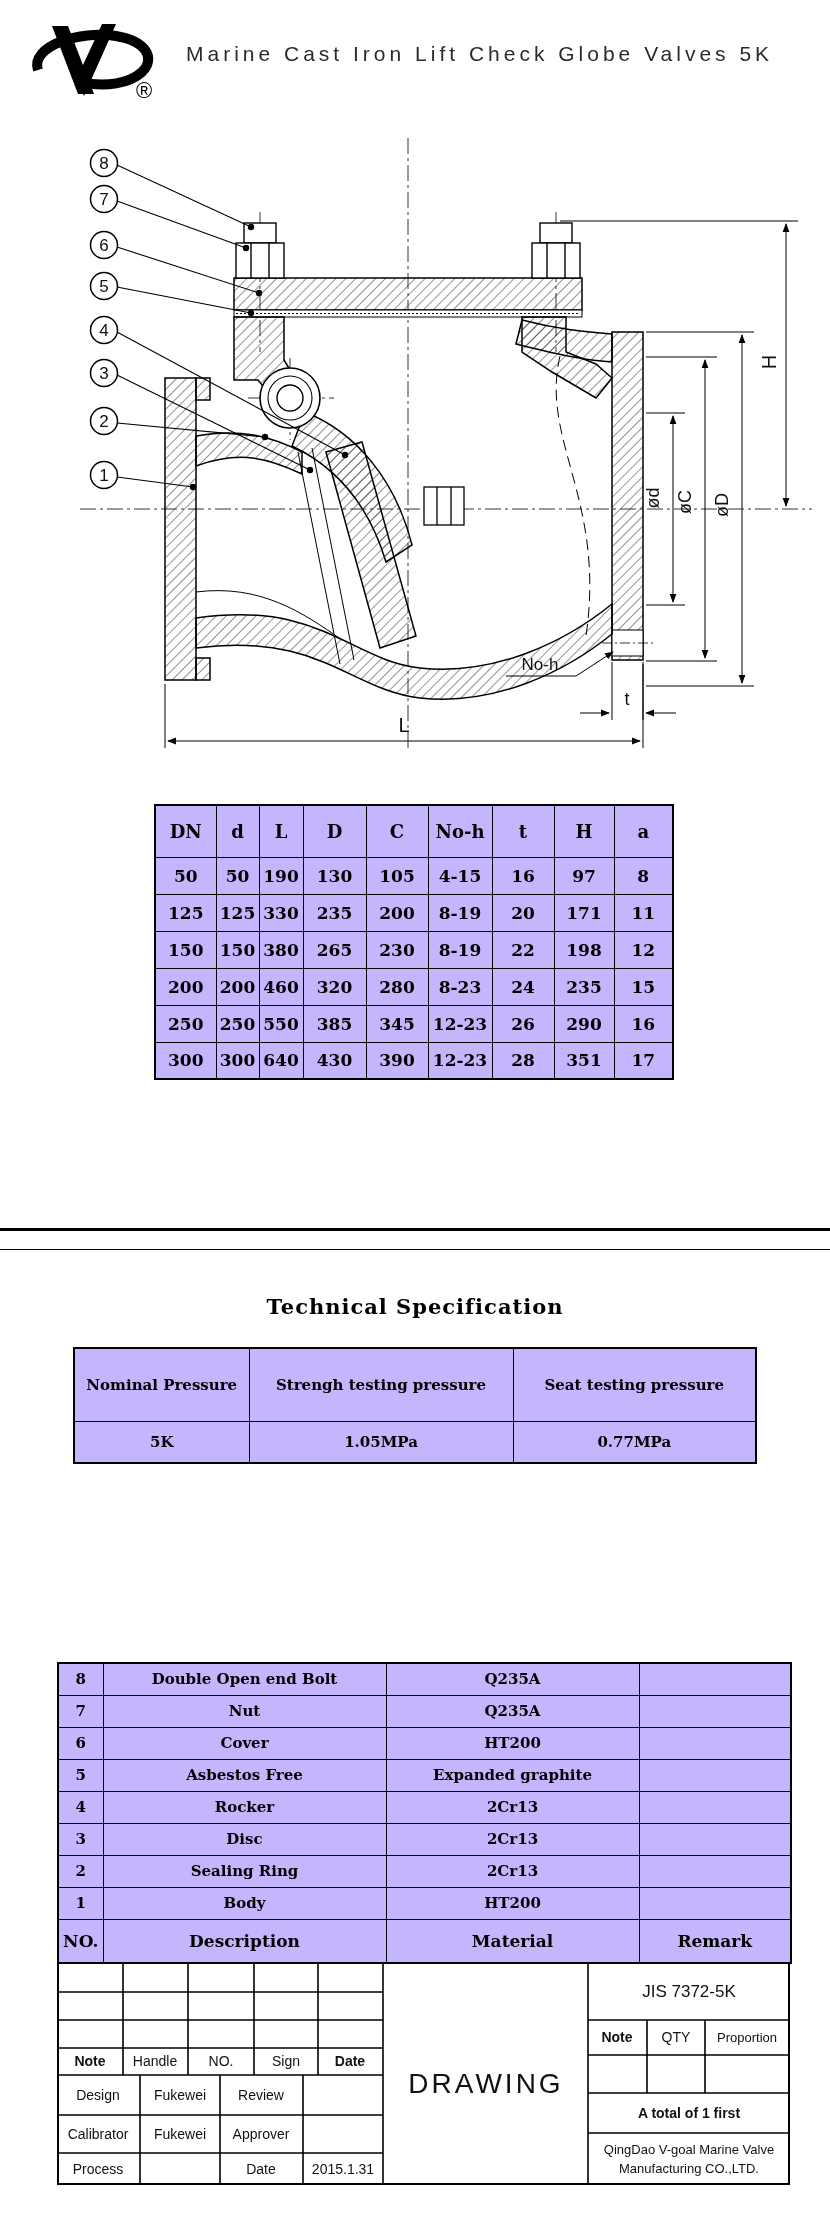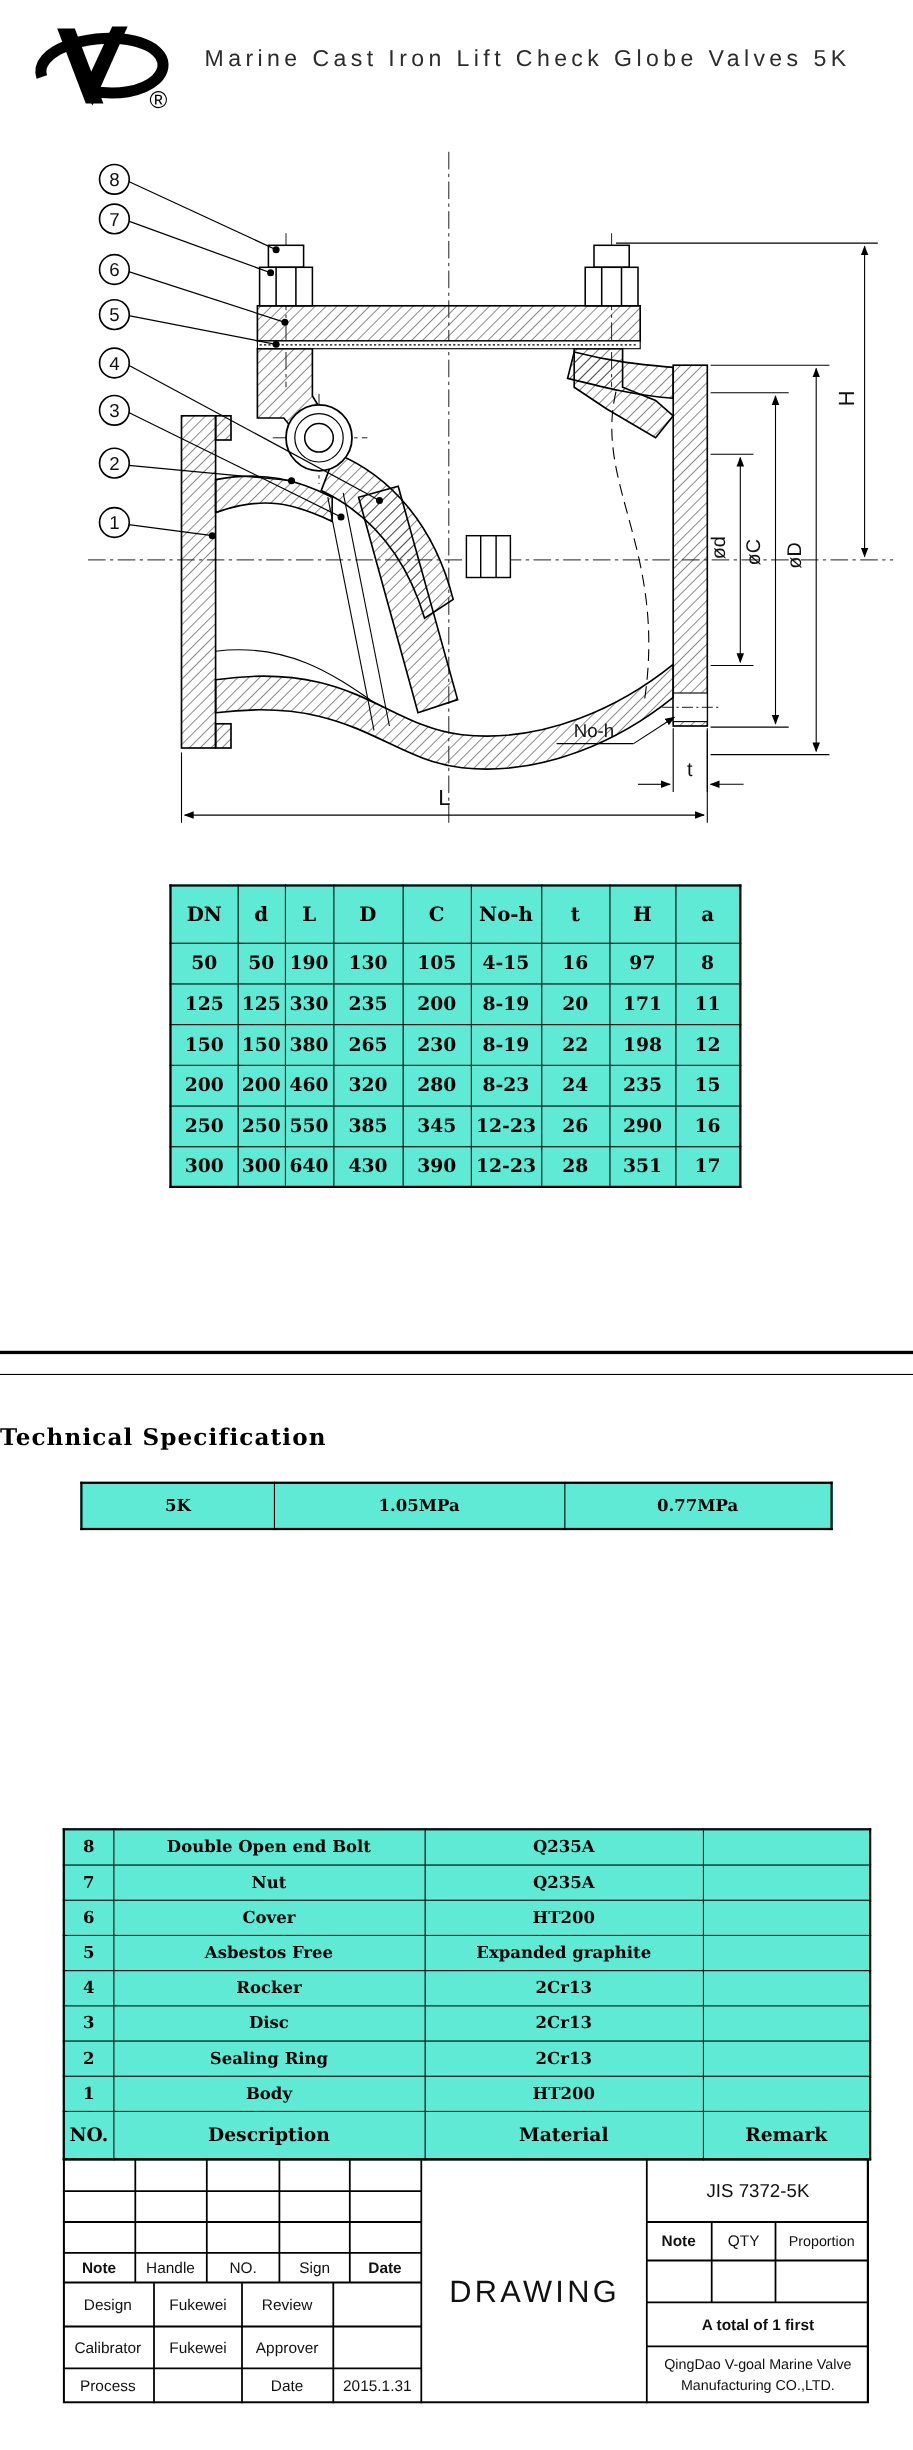--- a/index.html
+++ b/index.html
@@ -4,34 +4,34 @@
 <style>
   html,body{margin:0;padding:0;}
   body{width:830px;height:2227px;position:relative;background:#fff;
        font-family:"Liberation Sans",sans-serif;color:#000;overflow:hidden;}
   .abs{position:absolute;}
   .cad{font-family:"Liberation Sans",sans-serif;color:#1c1c1c;}
   .slab{font-family:"DejaVu Serif",serif;font-weight:bold;color:#000;}
   
   #page-title{left:186px;top:42px;font-size:21px;letter-spacing:4px;color:#2b2b2b;white-space:nowrap;}
   
-  table{border-collapse:collapse;position:absolute;table-layout:fixed;background:#5eead4;}
+  table{border-collapse:collapse;position:absolute;table-layout:fixed;background:#c4b5fd;}
   td{border:1.5px solid #000;text-align:center;vertical-align:middle;padding:0;overflow:hidden;}
   #dim-table{left:154px;top:804px;width:518px;border:2px solid #000;}
   #dim-table td{font-size:17px;}
   #dim-table .hd td{font-size:18px;}
   #spec-table{left:73px;top:1347px;width:682px;border:2px solid #000;}
   #spec-table td{font-size:15px;}
   #parts-table{left:57px;top:1662px;width:733px;border:2px solid #000;}
   #parts-table td{font-size:15px;}
   #parts-table .foot td{font-size:17px;}
   
   #rule-thick{left:0;top:1228px;width:830px;height:3px;background:#000;}
   #rule-thin{left:0;top:1249px;width:830px;height:1px;background:#000;}
-  #spec-title{left:0;top:1294px;width:830px;font-size:21px;letter-spacing:1px;}
+  #spec-title{left:0;top:1294px;width:830px;text-align:center;font-size:21px;letter-spacing:1px;}
 </style>
 </head>
 <body>
 
 <svg class="abs" style="left:18px;top:10px" width="155" height="92" viewBox="0 0 155 92">
   <path d="M34,16 L60,84 L76,84 L50,16 Z" fill="#000"></path>
   <path d="M98,14 L66,86 L58,70 L84,14 Z" fill="#000"></path>
   <path d="M20,60 C12,36 62,20 98,26 C128,31 138,48 124,62 C112,73 88,78 62,72" stroke="#000" stroke-width="10" fill="none"></path>
   <text x="118" y="88" font-size="22" fill="#000">®</text>
 </svg>
@@ -287,20 +287,25 @@
 <div class="abs" id="rule-thin"></div>
 <div class="abs slab" id="spec-title">Technical Specification</div>
 
 <table id="spec-table" class="slab">
   <colgroup>
       <col style="width:175px">
       <col style="width:264px">
       <col style="width:243px">
     </colgroup>
   <tbody>
+      <tr style="height:73px">
+    <td>Nominal Pressure</td>
+    <td>Strengh testing pressure</td>
+    <td>Seat testing pressure</td>
+  </tr>
   <tr style="height:42px">
     <td>5K</td>
     <td>1.05MPa</td>
     <td>0.77MPa</td>
   </tr>
 </tbody>
   </table>
 
 <table id="parts-table" class="slab">
   <colgroup>

